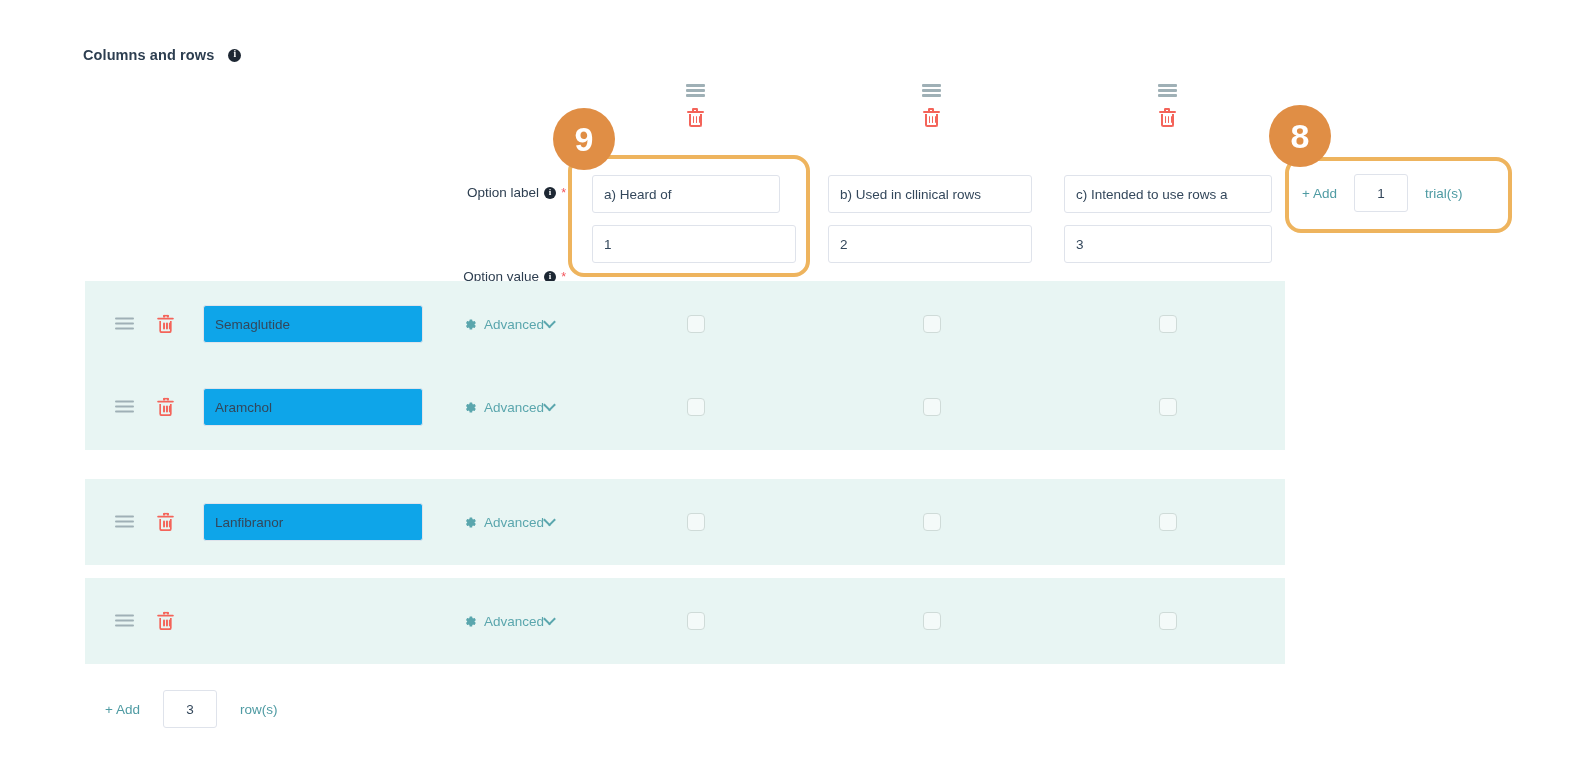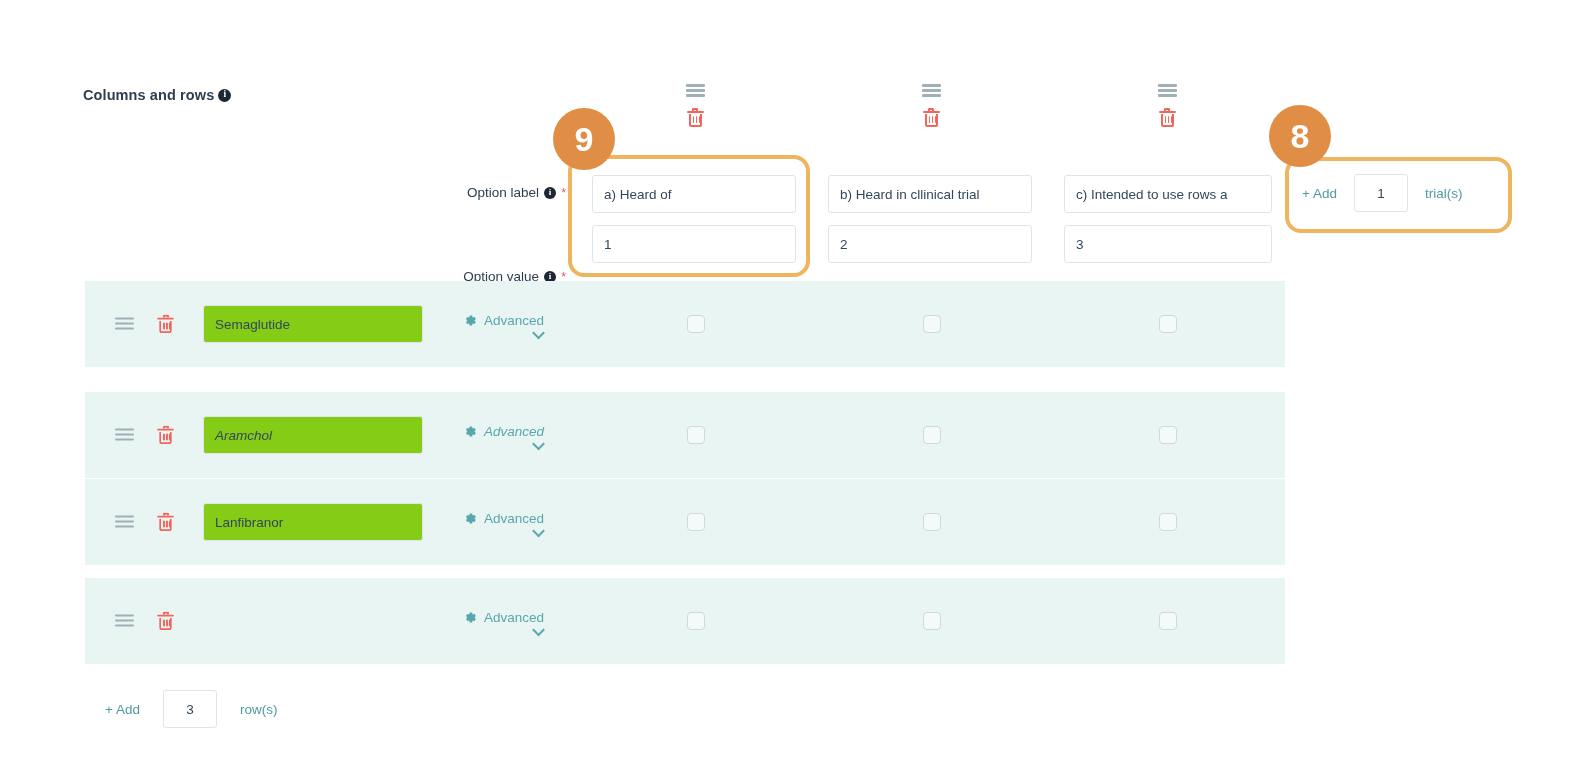--- a/index.html
+++ b/index.html
@@ -18,23 +18,22 @@
   .section-heading {
     position: absolute;
     left: 83px;
     top: 47px;
     font-size: 14.5px;
     font-weight: bold;
     color: #2d3e50;
     letter-spacing: .1px;
     display: flex;
     align-items: center;
-    gap: 4px;
+    gap: 14px;
     white-space: nowrap;
-    margin-top: 40px;
   }
   .info-dot {
     display: inline-flex;
     align-items: center;
     justify-content: center;
     width: 13px; height: 13px;
     border-radius: 50%;
     background: #1d2733;
     color: #fff;
     font-size: 9.5px;
@@ -210,35 +209,35 @@
   }
   .row .name-field {
     position: absolute;
     left: 118px;
     top: 50%;
     transform: translateY(-50%);
     width: 220px;
     height: 38px;
     border: 1px solid #dfe3eb;
     border-radius: 3px;
-    background: #84cc16;
+    background: #0ea5e9;
     display: flex;
     align-items: center;
     padding: 0 11px;
     font-size: 13.5px;
     color: #33475b;
   }
   .row .advanced {
     position: absolute;
     left: 378px;
     top: 50%;
     transform: translateY(-50%);
     display: flex;
-    flex-direction: column;
-    align-items: flex-end;
+    flex-direction: row;
+    align-items: flex-start;
     color: #5aa6ad;
     font-size: 13.5px;
     cursor: pointer;
   }
   .row .advanced .ln {
     display: flex;
     align-items: center;
     gap: 7px;
     white-space: nowrap;
   }
@@ -324,25 +323,25 @@
         <s></s>
       </span>
   </span>
 </div>
 
 <div class="opt-label" style="top:185px;">
   <span>Option label</span>
   <span class="info-dot sm">i</span>
   <span class="req">*</span>
 </div>
-<div class="field" style="left:592px; top:175px; width:204px;">
+<div class="field" style="left:592px; top:175px; width:188px;">
   <span>a) Heard of</span>
 </div>
 <div class="field" style="left:828px; top:175px; width:204px;">
-  <span>b) Heard in cllinical trial</span>
+  <span>b) Used in cllinical rows</span>
 </div>
 <div class="field" style="left:1064px; top:175px; width:208px;">
   <span>c) Intended to use rows a</span>
 </div>
 
 <div class="opt-label" style="top:235px;margin-top:34px;">
   <span>Option value</span>
   <span class="info-dot sm">i</span>
   <span class="req">*</span>
 </div>
@@ -398,21 +397,21 @@
       </span>
       <span>Advanced</span>
     </span>
     <span class="chev"></span>
   </div>
   <span class="cbx" style="left:602px;"></span>
   <span class="cbx" style="left:838px;"></span>
   <span class="cbx" style="left:1074px;"></span>
 </div>
 
-<div class="row" style="top:392px;font-style:italic;">
+<div class="row" style="top:364px;">
   <div class="rowtools">
     <span class="drag-handle">
         <i></i>
         <i></i>
         <i></i>
       </span>
     <span class="trash row-trash">
       <span class="tab"></span>
         <span class="lid"></span>
       <span class="can">

